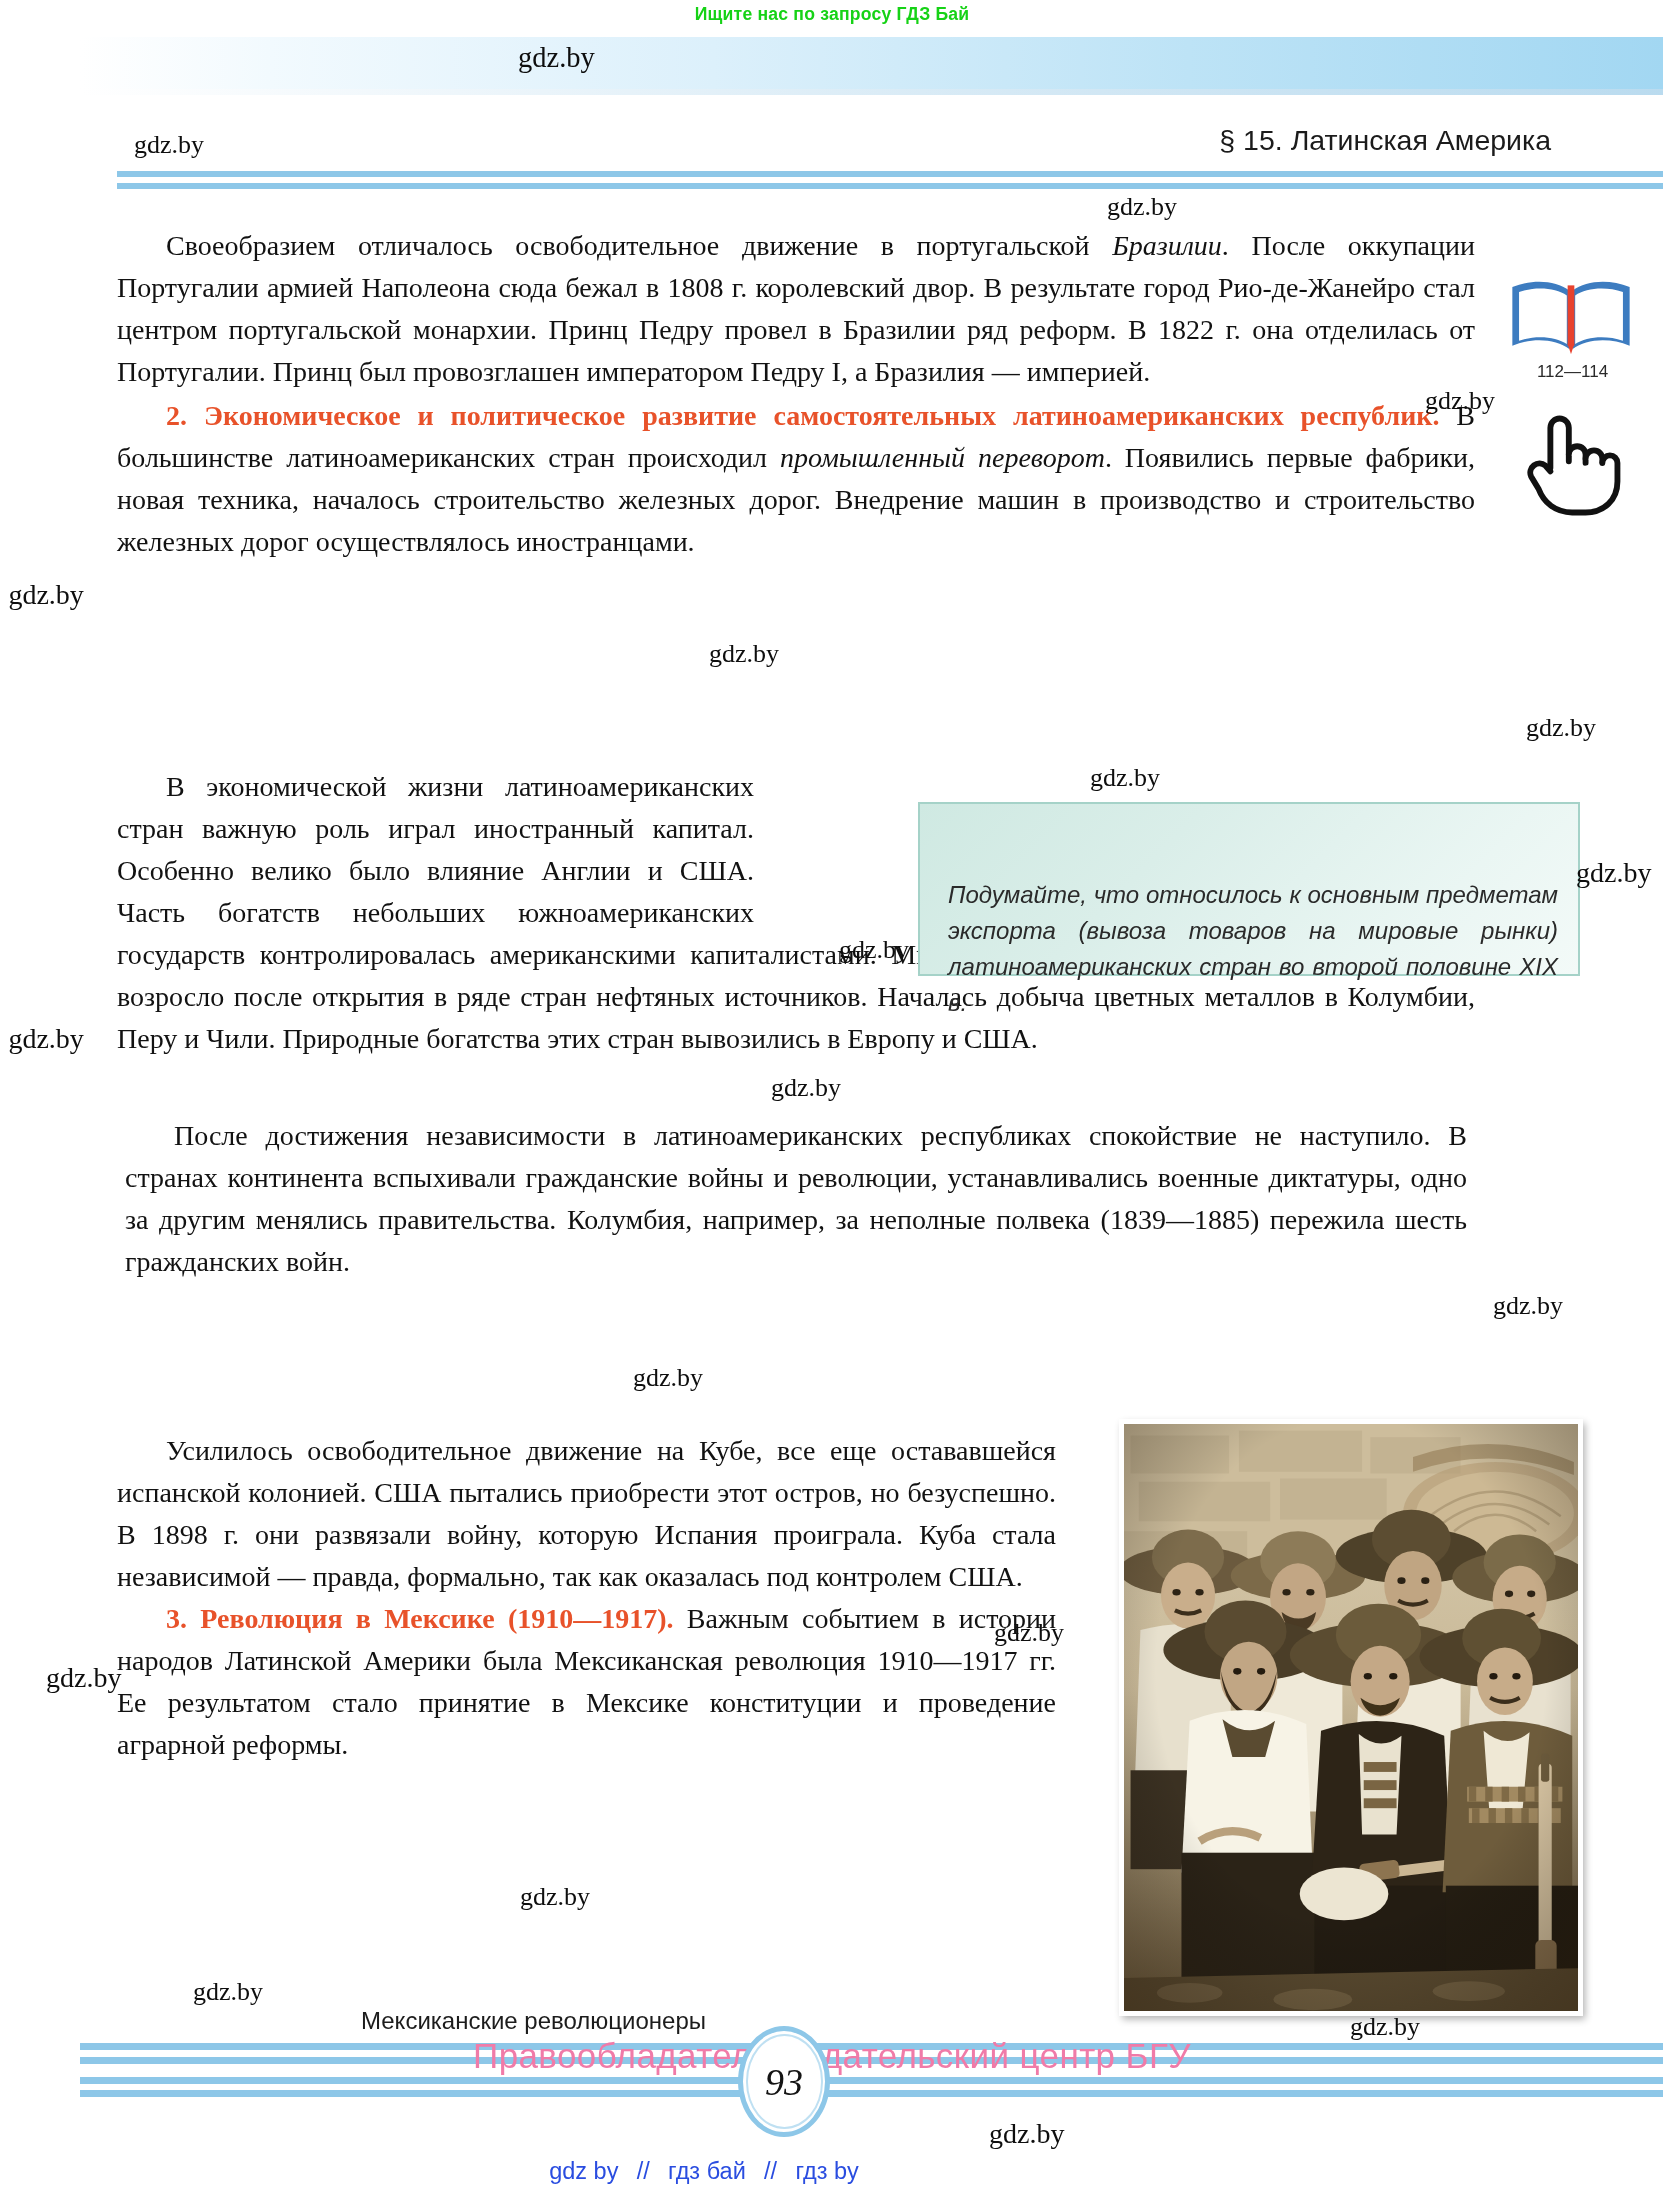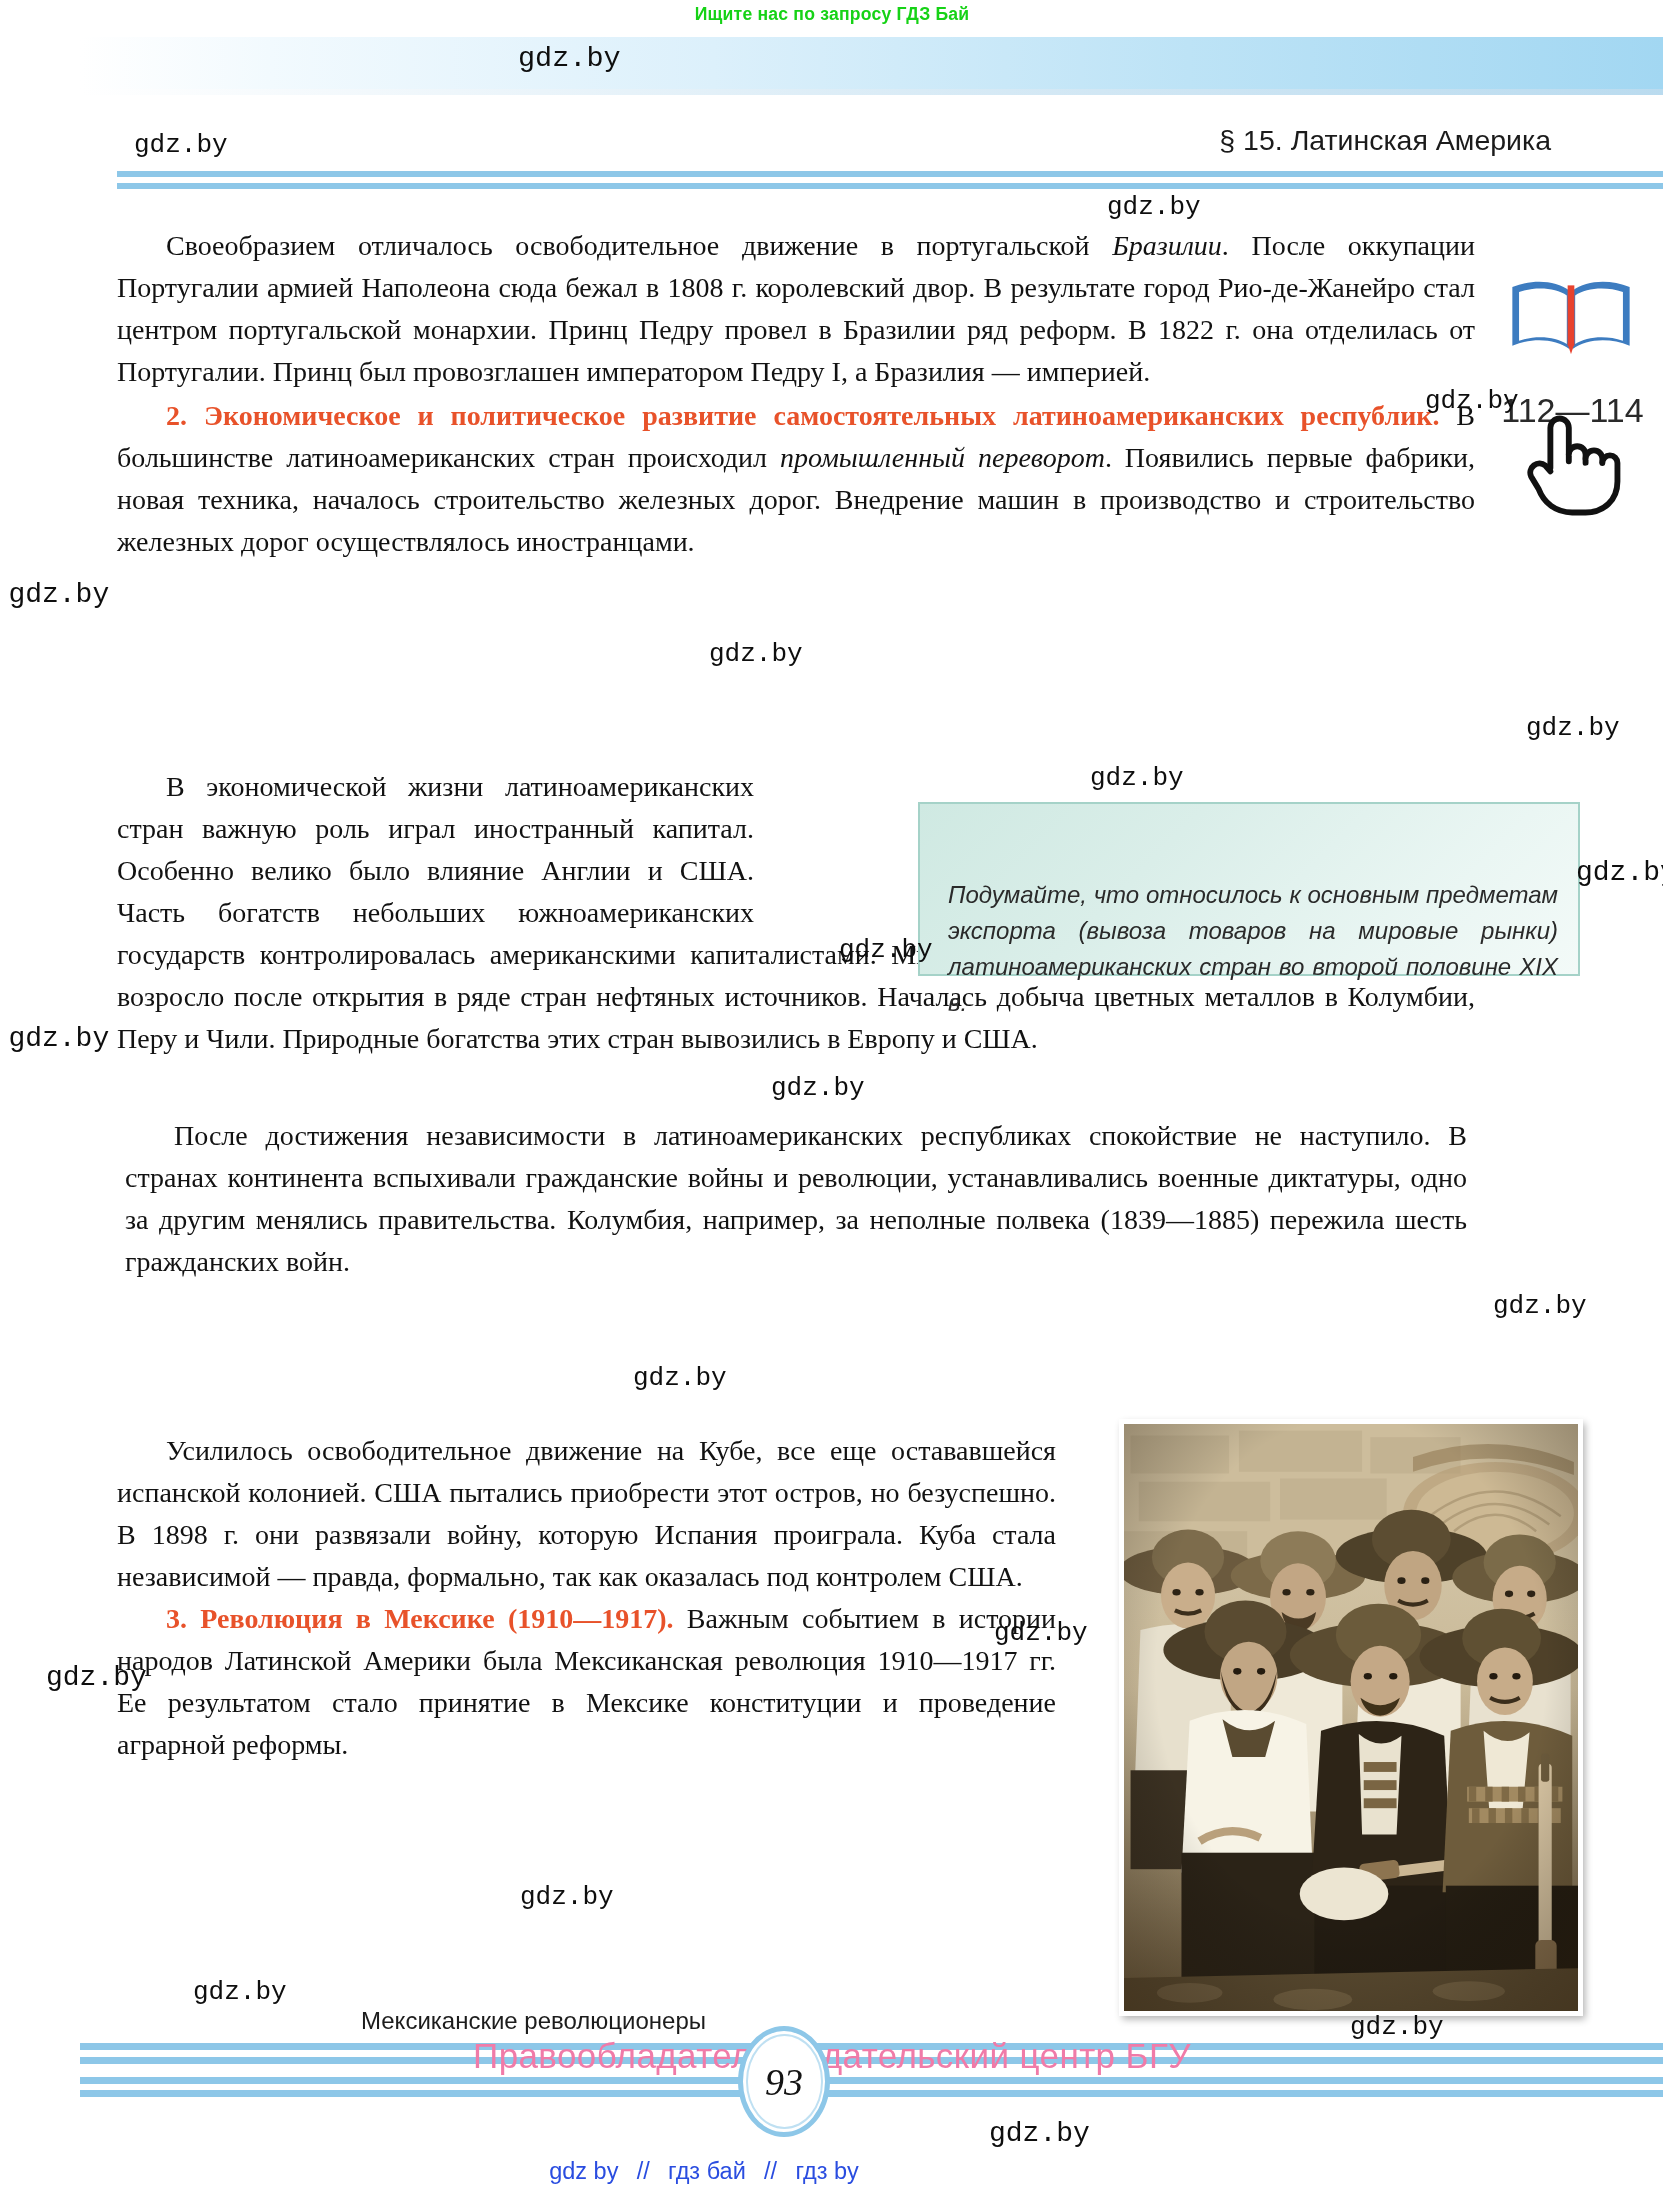--- a/index.html
+++ b/index.html
@@ -91,21 +91,21 @@
     font-size:28px; line-height:42px; color:#121212; text-align:justify;
   }
   .col3 p{ margin:0; }
 
   
   .book-icon{ position:absolute; left:1509px; top:277px; width:124px; height:77px; }
   .pages-label{
     position:absolute; left:1501px; top:362px; width:143px;
     text-align:center;
     font-family:"Liberation Sans", sans-serif;
-    font-size:34px; color:#2a2a2a;margin-top:29px;
+    font-size:17px; color:#2a2a2a;
   }
   .hand-icon{ position:absolute; left:1516px; top:411px; width:109px; height:105px; }
 
   
   .photo{
     position:absolute; left:1119px; top:1419px; width:464px; height:597px;
     background:#d9cdb4;
     border:5.9px solid #ffffff;
     box-shadow:3.4px 4.2px 7.5px rgba(0,0,0,.30);
     overflow:hidden;
@@ -158,21 +158,21 @@
     position:absolute; left:0; top:2158px; width:1408px;
     text-align:center;
     font-family:"Liberation Sans", sans-serif;
     font-size:23.5px; color:#2a4de0;
   }
   .bottom-links span{ margin:0 5.9px; }
 
   
   .wm{
     position:absolute;
-    font-family:Liberation Mono, monospace;
+    font-family:Liberation Serif, serif;
     color:#0e0e0e;
     white-space:nowrap;
     pointer-events:none;
     text-align:right;
   }
 </style>
 </head>
 <body>
 
 <div class="top-banner">Ищите нас по запросу ГДЗ Бай</div>

